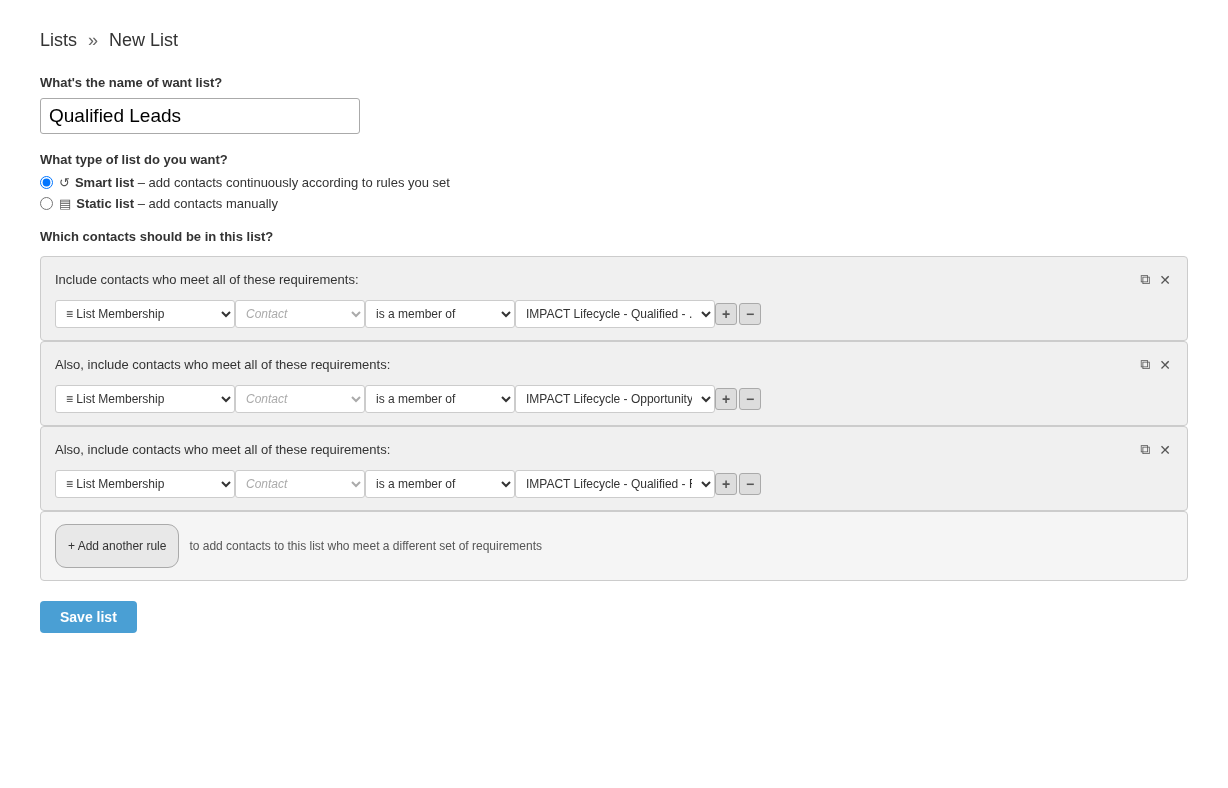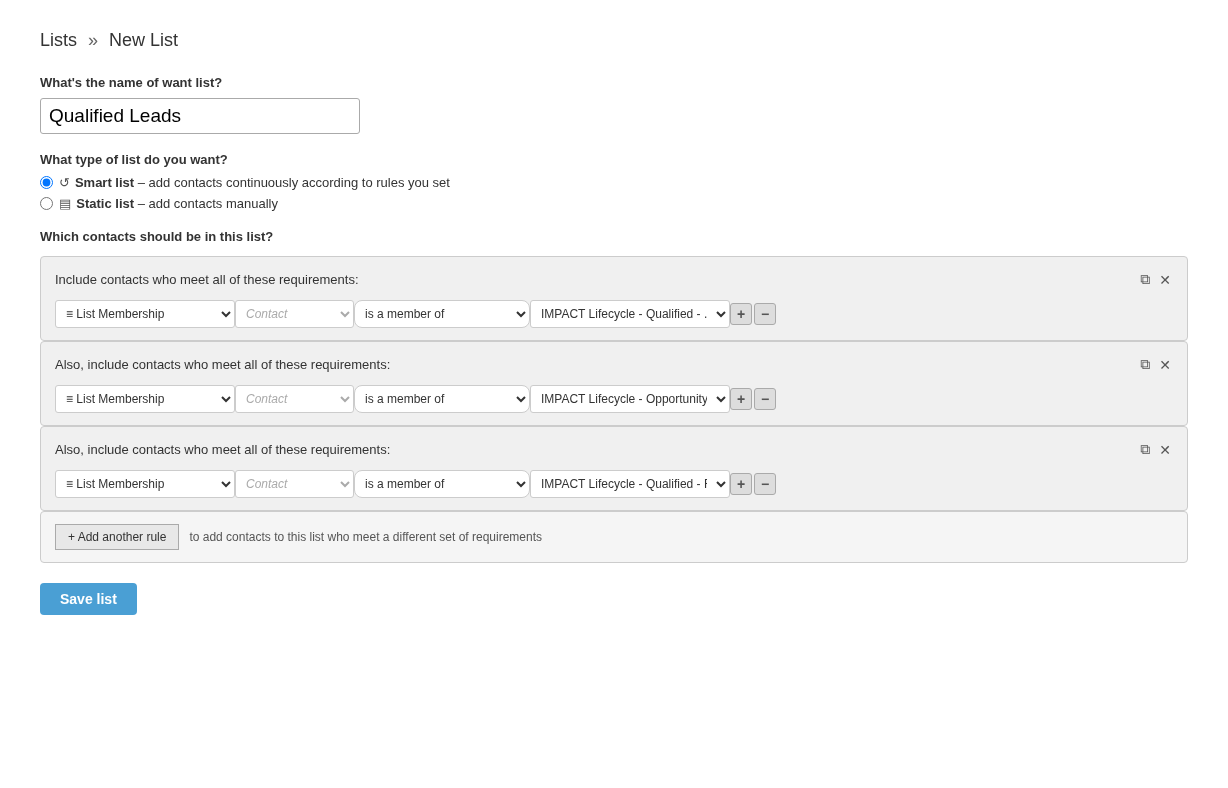--- a/index.html
+++ b/index.html
@@ -99,27 +99,26 @@
       background: #fff;
       font-size: 12px;
       height: 28px;
       cursor: pointer;
       color: #333;
     }
     .rule-select.property-select {
       width: 180px;
     }
     .rule-select.filter-select {
-      width: 119px;
+      width: 130px;
       color: #aaa;
       font-style: italic;
     }
     .rule-select.operator-select {
-      width: 176px;
-      border-radius: 8px;
+      width: 150px;
     }
     .rule-select.value-select {
       width: 200px;
     }
     .plus-minus-group {
       display: flex;
       gap: 2px;
     }
     .plus-btn, .minus-btn {
       width: 22px;
@@ -139,23 +138,23 @@
       border: 1px solid #ccc;
       border-radius: 4px;
       background: #f5f5f5;
       padding: 12px 14px;
       display: flex;
       align-items: center;
       gap: 10px;
       margin-bottom: 20px;
     }
     .add-rule-btn {
-      padding: 5px 12px;
+      padding: 14px 12px;
       border: 1px solid #aaa;
-      border-radius: 0;
+      border-radius: 11px;
       background: #e8e8e8;
       font-size: 12px;
       cursor: pointer;
       color: #333;
       white-space: nowrap;
     }
     .add-rule-text {
       font-size: 12px;
       color: #555;
     }

